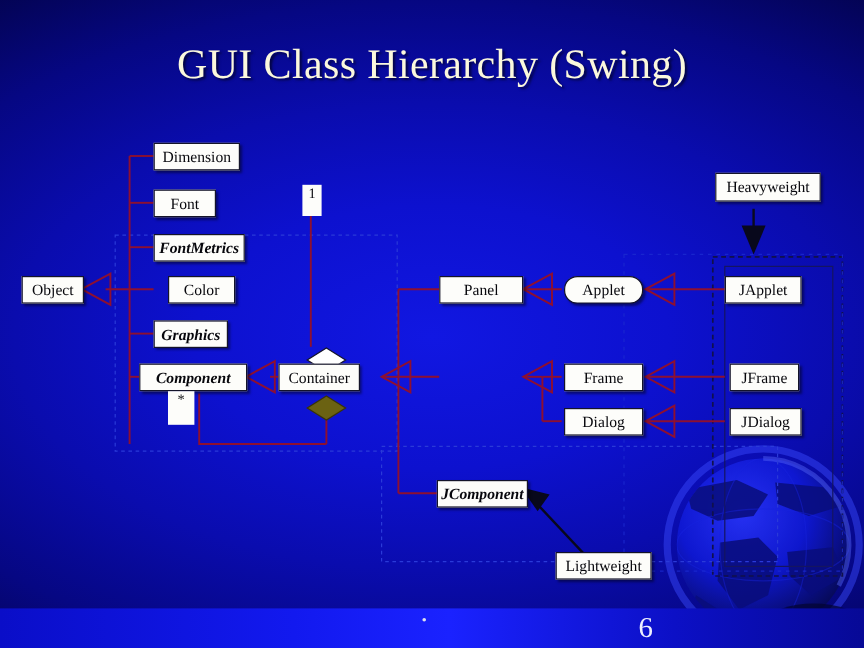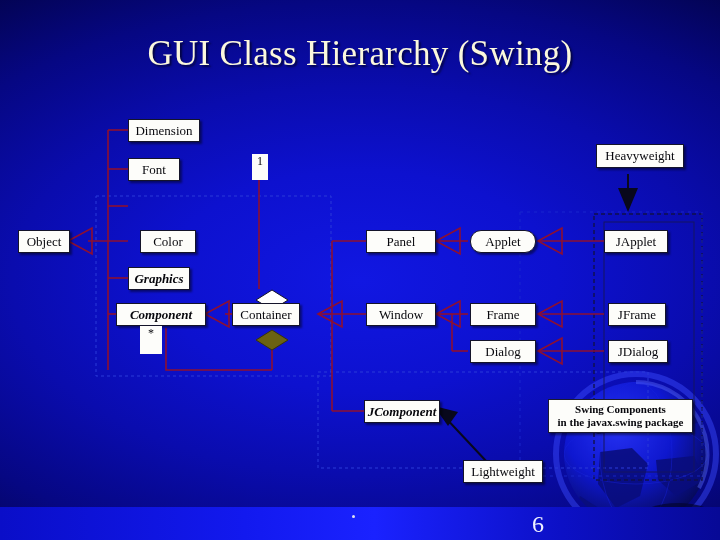--- a/index.html
+++ b/index.html
@@ -180,60 +180,56 @@
         <polygon points="434,406 458,412 448,426" fill="#08081c"></polygon>
       </g>
     </svg>
 
     <div class="node" style="left:18px;top:230px;width:52px;height:23px;">Object</div>
 
     <div class="node" style="left:128px;top:119px;width:72px;height:23px;">Dimension</div>
 
     <div class="node" style="left:128px;top:158px;width:52px;height:23px;">Font</div>
 
+    <div class="node italic" style="left:128px;top:195px;width:76px;height:23px;">FontMetrics</div>
 
     <div class="node" style="left:128px;top:230px;width:56px;height:23px;margin-left:12px;">Color</div>
 
     <div class="node italic" style="left:128px;top:267px;width:62px;height:23px;">Graphics</div>
 
     <div class="node italic" style="left:116px;top:303px;width:90px;height:23px;">Component</div>
 
     <div class="mult" style="left:140px;top:326px;width:22px;height:28px;">*</div>
 
     <div class="node" style="left:232px;top:303px;width:68px;height:23px;">Container</div>
 
 
     <div class="mult" style="left:252px;top:154px;width:16px;height:26px;">1</div>
 
     <div class="node" style="left:366px;top:230px;width:70px;height:23px;text-align:center;">Panel</div>
 
     <div class="node" style="left:470px;top:230px;width:66px;height:23px;border-radius:11px;">Applet</div>
 
     <div class="node" style="left:604px;top:230px;width:64px;height:23px;">JApplet</div>
 
-    <div class="node" style="left:366px;top:303px;width:70px;height:23px;">Window</div>
 
     <div class="node" style="left:470px;top:303px;width:66px;height:23px;">Frame</div>
 
     <div class="node" style="left:608px;top:303px;width:58px;height:23px;">JFrame</div>
 
     <div class="node" style="left:470px;top:340px;width:66px;height:23px;">Dialog</div>
 
     <div class="node" style="left:608px;top:340px;width:60px;height:23px;">JDialog</div>
 
     <div class="node italic" style="left:364px;top:400px;width:76px;height:23px;">JComponent</div>
 
     <div class="node" style="left:580px;top:144px;width:88px;height:24px;margin-left:16px;">Heavyweight</div>
 
     <div class="node" style="left:463px;top:460px;width:80px;height:23px;">Lightweight</div>
 
 
-    <div class="note serifbold" style="left:548px;top:399px;width:145px;height:34px;flex-direction:column;">
-      <span>Swing Components</span>
-      <span>in the javax.swing package</span>
-    </div>
   </div>
 
   <div id="footer-bar"></div>
   <div id="footer-dot"></div>
   <div id="page-number">6</div>
 
 </div>
 
 </body></html>

